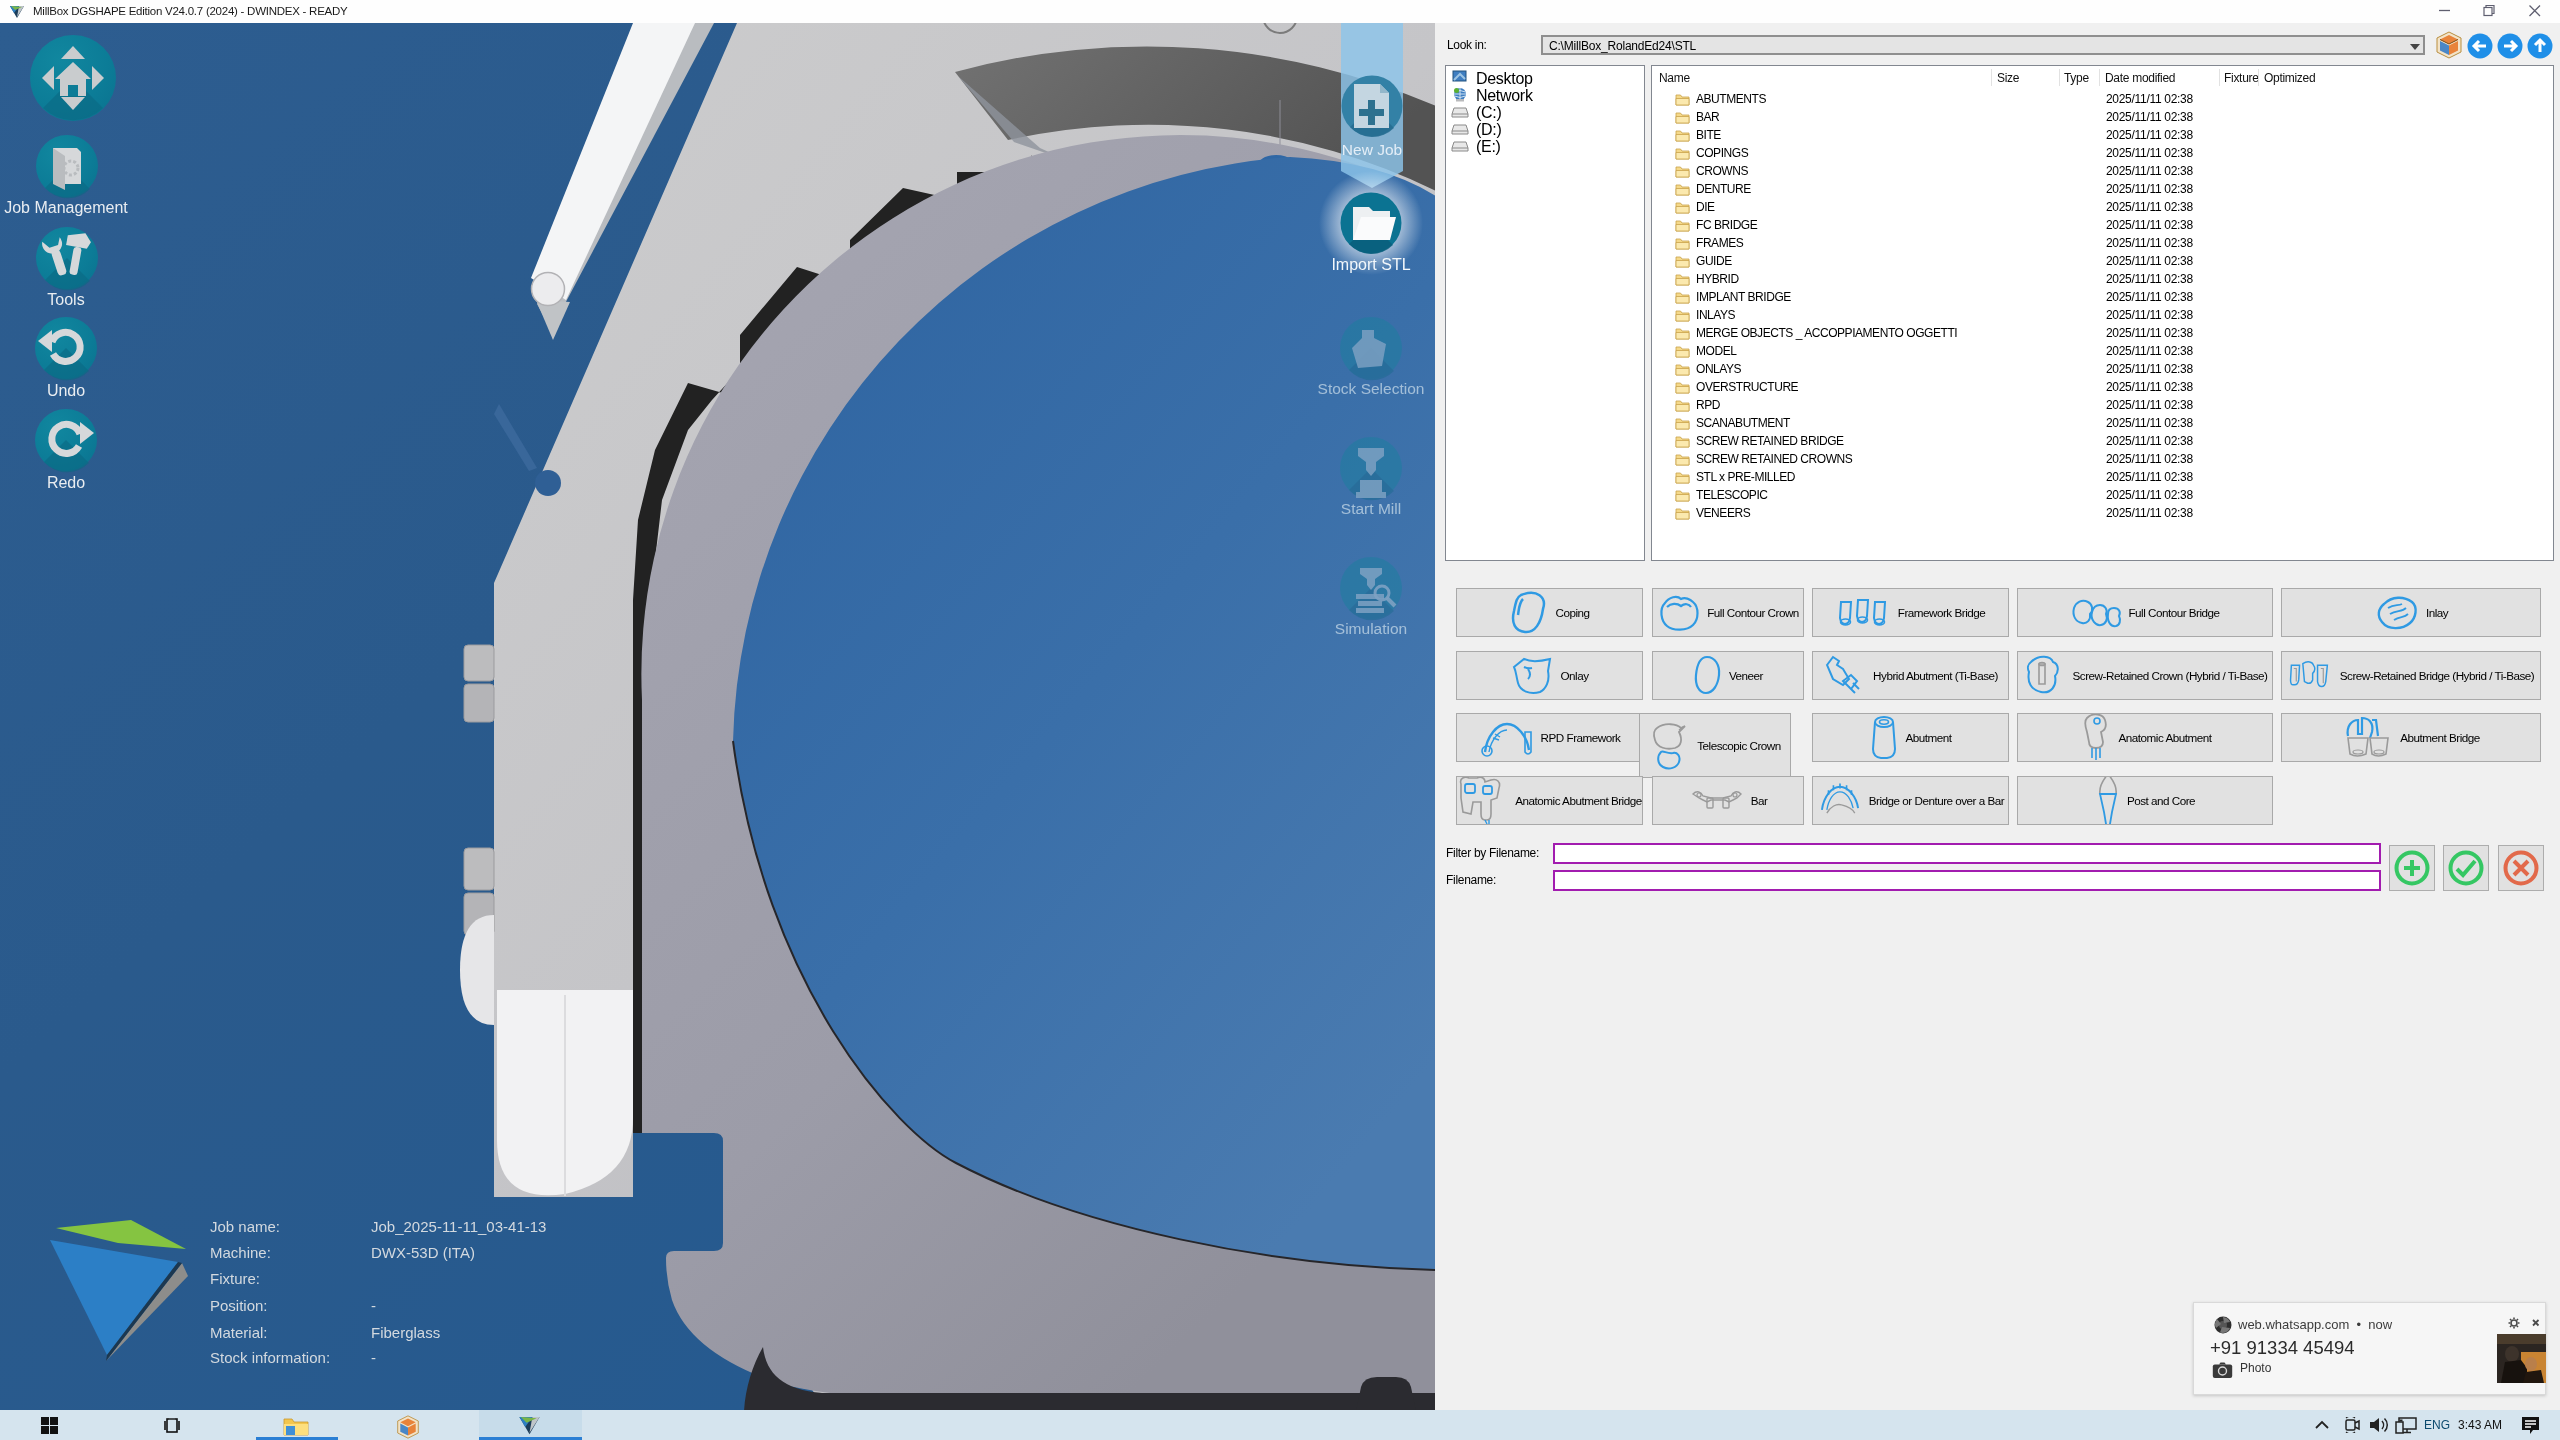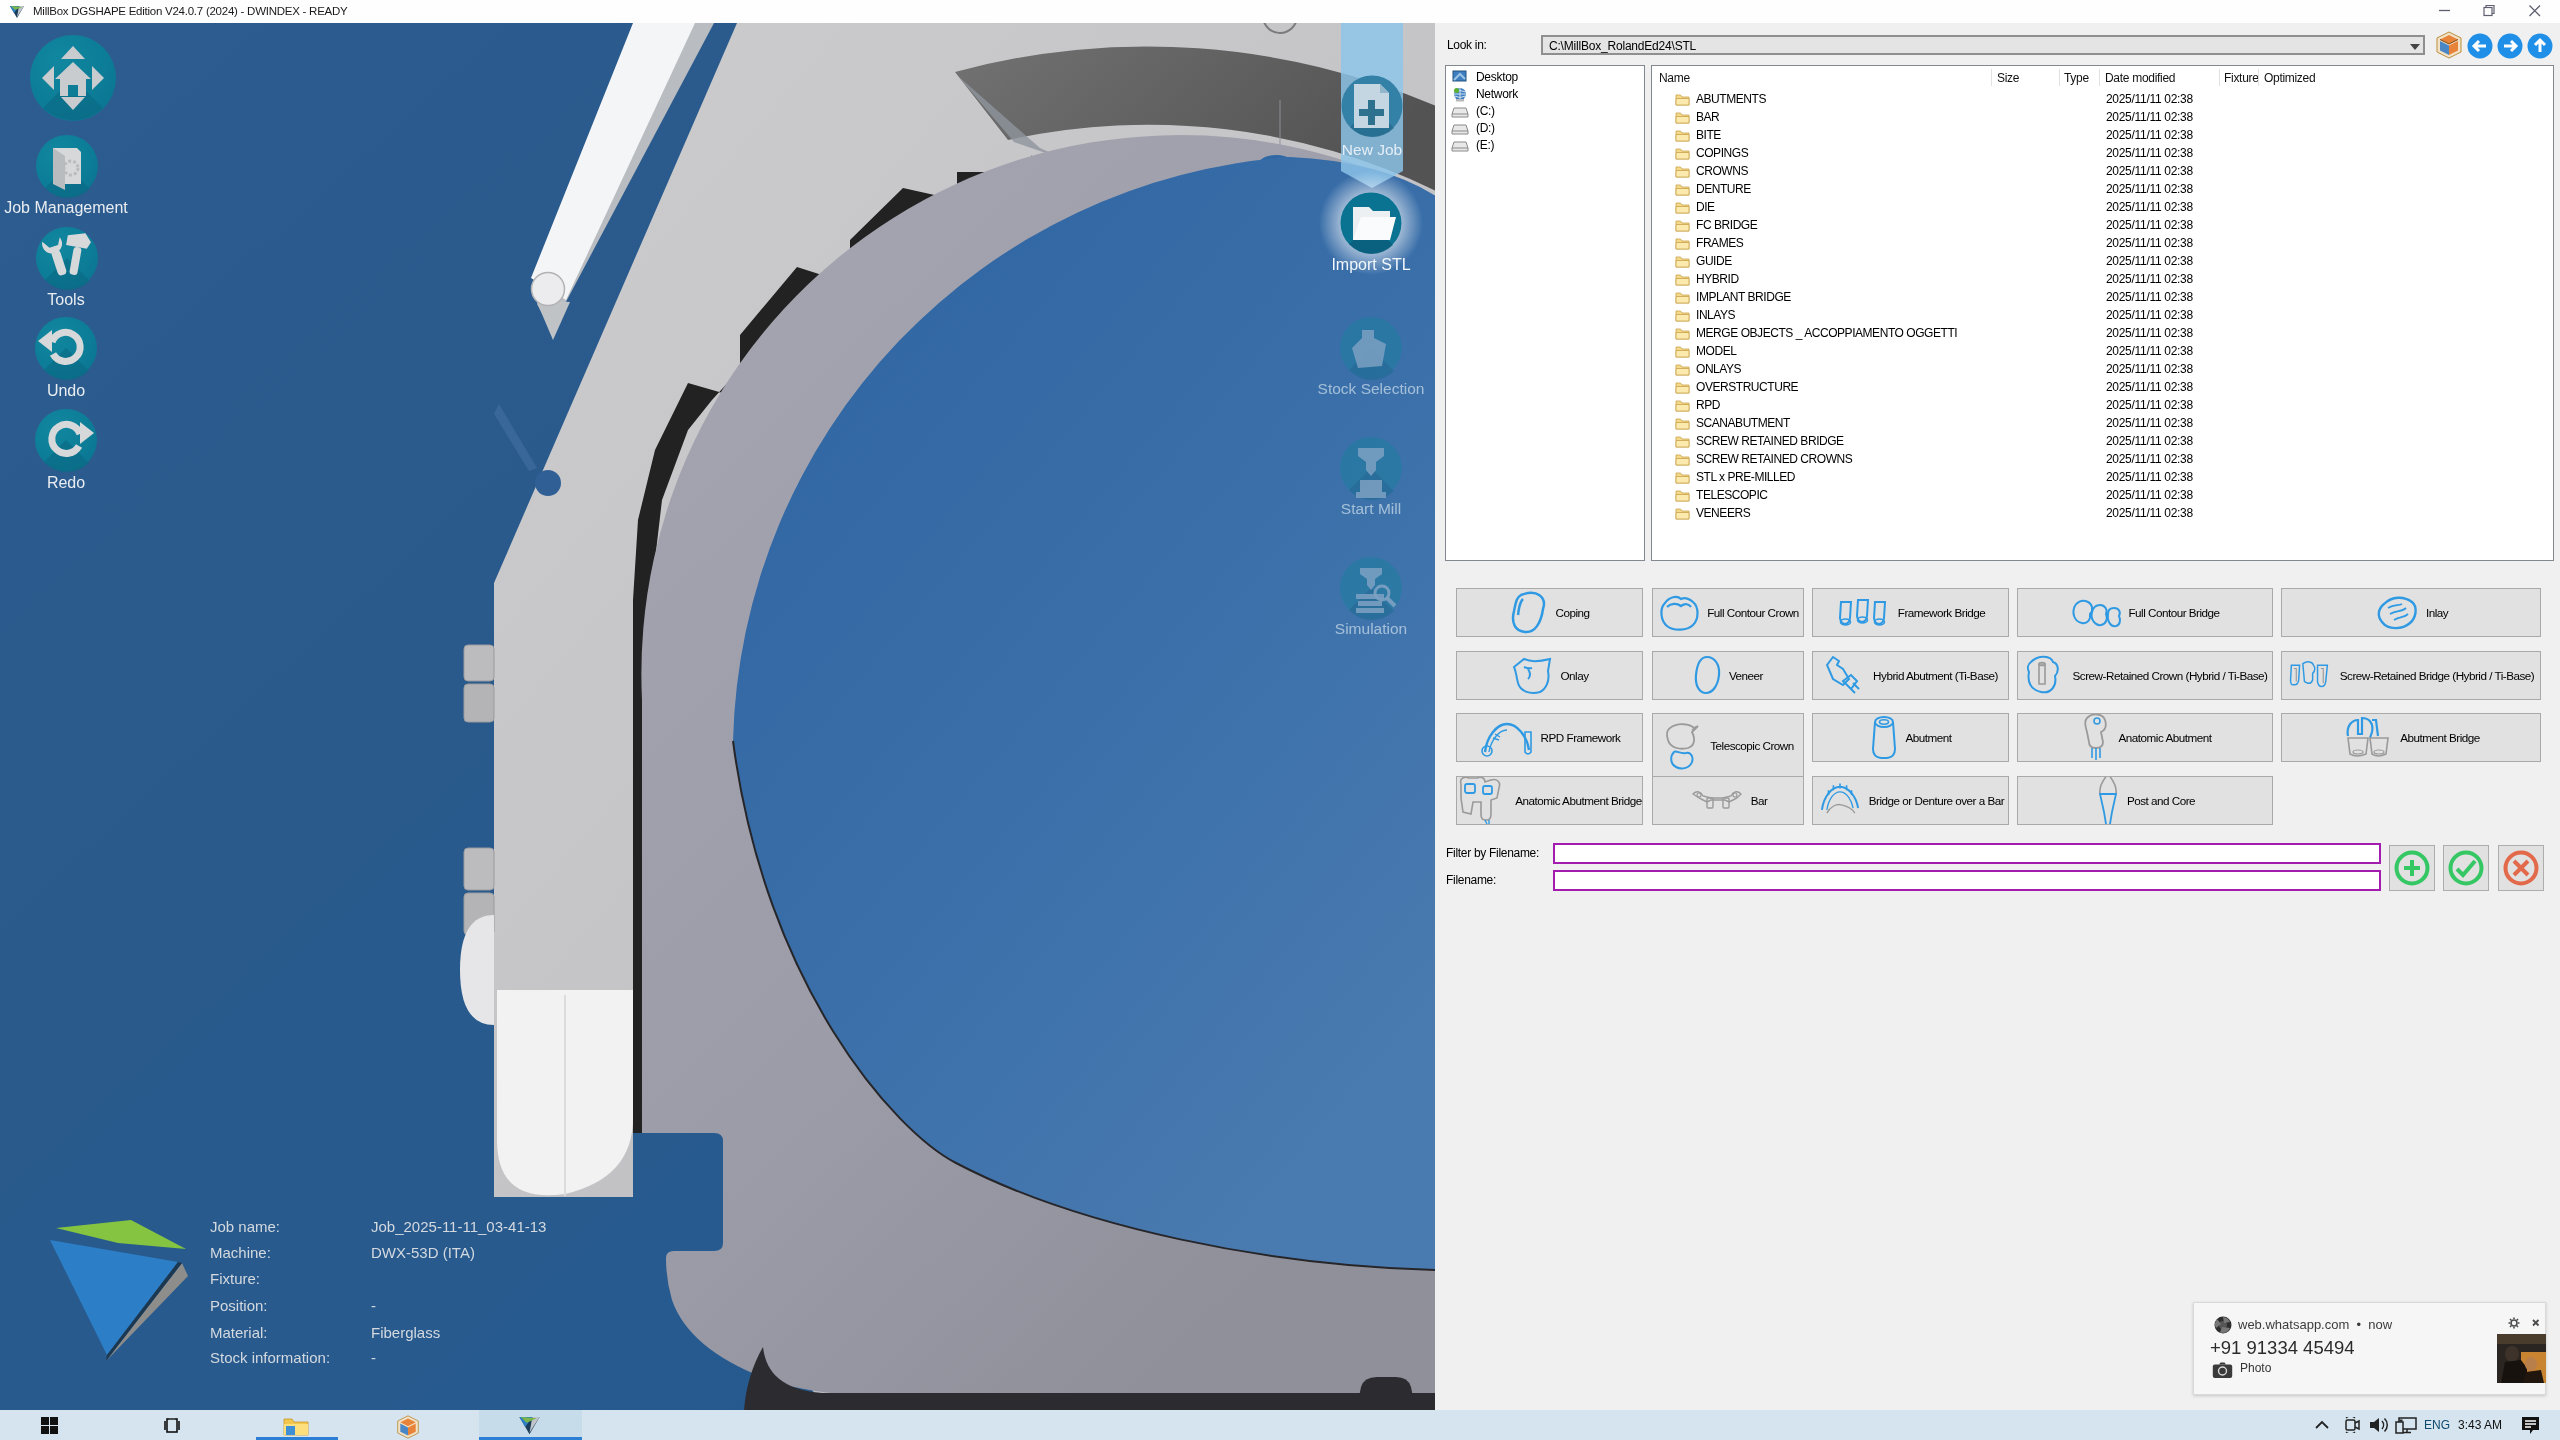--- a/index.html
+++ b/index.html
@@ -6,21 +6,21 @@
     font-family:"Liberation Sans",sans-serif;background:#f0f0f0;}
   .abs{position:absolute;}
   #titlebar{position:absolute;left:0;top:0;width:2560px;height:23px;background:#fefefe;}
   #titletext{position:absolute;left:33px;top:5px;font-size:11.5px;color:#1a1a1a;letter-spacing:-0.25px;}
   #scene{position:absolute;left:0;top:23px;}
   #panel{position:absolute;left:1435px;top:23px;width:1125px;height:1387px;background:#f0f0f0;}
   .lbl{position:absolute;font-size:12px;color:#000;letter-spacing:-0.3px;}
   .field{position:absolute;background:#fff;border:2px solid #a21caf;box-sizing:border-box;}
   #tree{position:absolute;left:10px;top:42px;width:200px;height:496px;background:#fff;border:1px solid #828790;box-sizing:border-box;}
   #flist{position:absolute;left:216px;top:42px;width:903px;height:496px;background:#fff;border:1px solid #828790;box-sizing:border-box;overflow:hidden;}
-  .titem{position:absolute;left:30px;font-size:12px;color:#000;letter-spacing:-0.3px;text-align:center;}
+  .titem{position:absolute;left:30px;font-size:16px;color:#000;letter-spacing:-0.3px;text-align:center;}
   .hdr{position:absolute;top:5px;font-size:12px;color:#111;letter-spacing:-0.3px;}
   .hsep{position:absolute;top:3px;width:1px;height:17px;background:#e2e2e2;}
   .frow{position:absolute;left:0;font-size:12px;color:#000;white-space:nowrap;letter-spacing:-0.45px;}
   .fdate{position:absolute;font-size:12px;color:#000;letter-spacing:-0.3px;}
   .btn{position:absolute;background:#e1e1e1;border:1px solid #a9a9a9;box-sizing:border-box;
      display:flex;align-items:center;justify-content:center;font-size:11.7px;color:#000;letter-spacing:-0.5px;overflow:hidden;}
   .btn svg{flex:0 0 auto;margin-right:6px;}
   .btn span{white-space:nowrap;}
   .sqbtn{position:absolute;width:46px;height:46px;background:#e1e1e1;border:1px solid #adadad;box-sizing:border-box;display:flex;align-items:center;justify-content:center;}
   #taskbar{position:absolute;left:0;top:1410px;width:2560px;height:30px;background:#d5e4ee;}
@@ -519,21 +519,21 @@
   <div class="btn" style="left:21px;top:690px;width:187px;height:49px;">
       <svg width="56" height="40" viewBox="0 0 56 40">
         <path d="M6,34 C8,18 18,6 28,6 C38,6 48,18 50,32" stroke="#2f9ae3" stroke-width="2.4" fill="none"></path>
         <path d="M10,34 C12,22 20,12 28,12" stroke="#2f9ae3" stroke-width="1.4" fill="none"></path>
         <circle cx="8" cy="33" r="5" stroke="#2f9ae3" stroke-width="1.6" fill="none"></circle>
         <path d="M46,14 L52,14 L52,34 Q49,38 46,34 Z" stroke="#2f9ae3" stroke-width="1.6" fill="none"></path>
         <path d="M14,20 l6,2 M16,16 l5,3" stroke="#2f9ae3" stroke-width="1.4"></path>
       </svg>
       <span>RPD Framework</span>
     </div>
-  <div class="btn" style="left:217px;top:690px;width:152px;height:65px;align-items:center;">
+  <div class="btn" style="left:204px;top:690px;width:152px;height:65px;align-items:center;">
       <svg width="42" height="48" viewBox="0 0 42 48">
         <path d="M8,6 C16,0 28,2 32,6 L36,4 L30,10 C34,18 32,24 26,26 C18,28 8,26 6,18 C4,12 5,8 8,6 Z" stroke="#9a9a9a" stroke-width="1.8" fill="none"></path>
         <path d="M30,8 L34,5" stroke="#9a9a9a" stroke-width="1.4"></path>
         <path d="M12,30 C8,34 8,42 14,45 C20,48 28,46 30,40 C32,34 28,30 24,31 C18,32 14,28 12,30 Z" stroke="#2f9ae3" stroke-width="2" fill="none"></path>
       </svg>
       <span>Telescopic Crown</span>
     </div>
   <div class="btn" style="left:377px;top:690px;width:197px;height:49px;">
       <svg width="30" height="46" viewBox="0 0 30 46">
         <ellipse cx="15" cy="7" rx="9" ry="5" stroke="#2f9ae3" stroke-width="2" fill="none"></ellipse>

